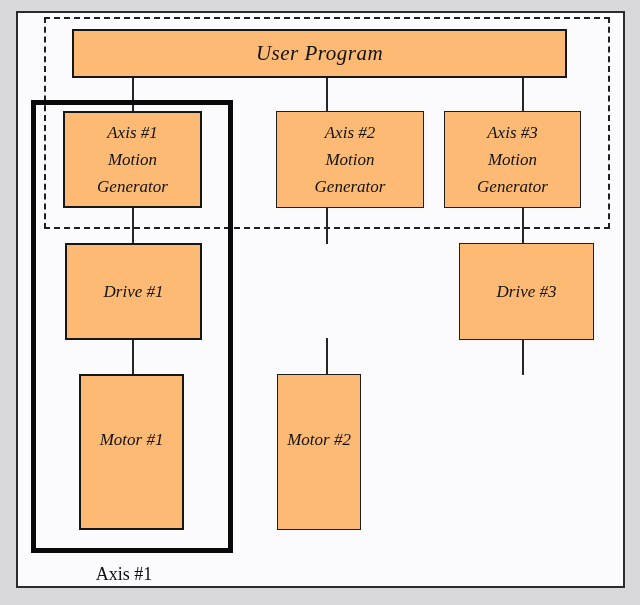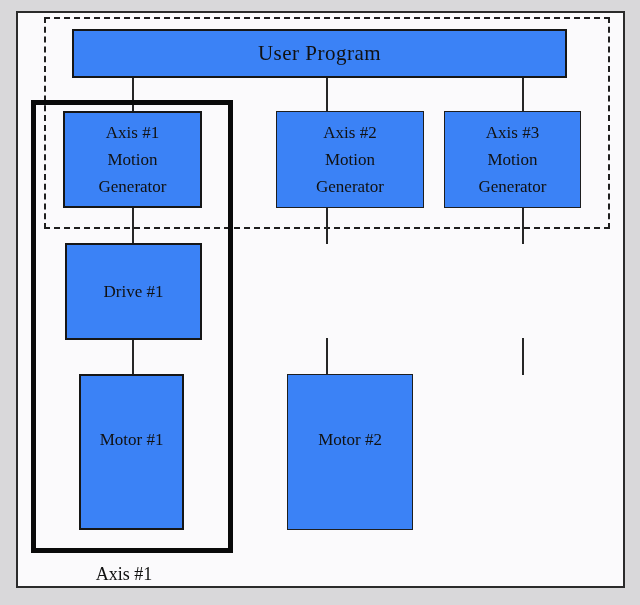--- a/index.html
+++ b/index.html
@@ -16,43 +16,43 @@
   .canvas-rect{
     left:16px;top:11px;width:609px;height:577px;
     border:2px solid #2b2b2b;background:#fbfafc;
   }
   .dashed-rect{
     left:44px;top:17px;width:566px;height:212px;
     border:2px dashed #1f1f1f;background:transparent;
   }
   .vline{width:2px;background:#262626;}
   .box{
-    background:#3b82f6;
+    background:#fdba74;
     border:1.5px solid #1e1e1e;
     display:flex;align-items:center;justify-content:center;
-    text-align:center;font-size:17px;line-height:1.25;
+    text-align:center;font-size:17px;line-height:1.25;font-style:italic;
   }
   .b2{border-width:2px;border-color:#161616;}
   .b3{border-width:3px;border-color:#0a0a0a;}
   .title-box{
     left:72px;top:29px;width:495px;height:49px;
     font-size:21px;letter-spacing:0.5px;
   }
   .mg{top:111px;height:97px;flex-direction:column;}
   .mg span{display:block;line-height:27px;}
   .mg1{left:63px;width:139px;}
   .mg2{left:276px;width:148px;align-items:center;}
   .mg3{left:444px;width:137px;}
   .drive{top:243px;height:97px;align-items:center;}
   .d1{left:65px;width:137px;}
   .d2{left:262px;width:135px;}
   .d3{left:459px;width:135px;}
   .motor{top:374px;height:156px;padding-bottom:24px;}
   .m1{left:79px;width:105px;}
-  .m2{left:277px;width:126px;margin-left:10px;}
+  .m2{left:277px;width:84px;}
   .m3{left:469px;width:106px;}
   .axis-outline{
     left:31px;top:100px;width:202px;height:453px;
     border:5px solid #0a0a0a;background:transparent;z-index:6;
   }
   .axis-caption{
     left:59px;top:564px;width:130px;
     text-align:center;font-size:18px;z-index:7;
   }
   .z1{z-index:1}.z2{z-index:2}.z3{z-index:3}.z4{z-index:4}
@@ -94,20 +94,23 @@
   </div>
   <div class="abs box mg mg3 z4">
     <span>Axis #3</span>
     <span>Motion</span>
     <span>Generator</span>
   </div>
 
   <div class="abs box b2 drive d1 z4">
     <span>Drive #1</span>
   </div>
+  <div class="abs box drive d3 z4">
+    <span>Drive #3</span>
+  </div>
 
   <div class="abs box b2 motor m1 z4">
     <span>Motor #1</span>
   </div>
   <div class="abs box motor m2 z4">
     <span>Motor #2</span>
   </div>
 
   <div class="abs axis-outline"></div>
 

